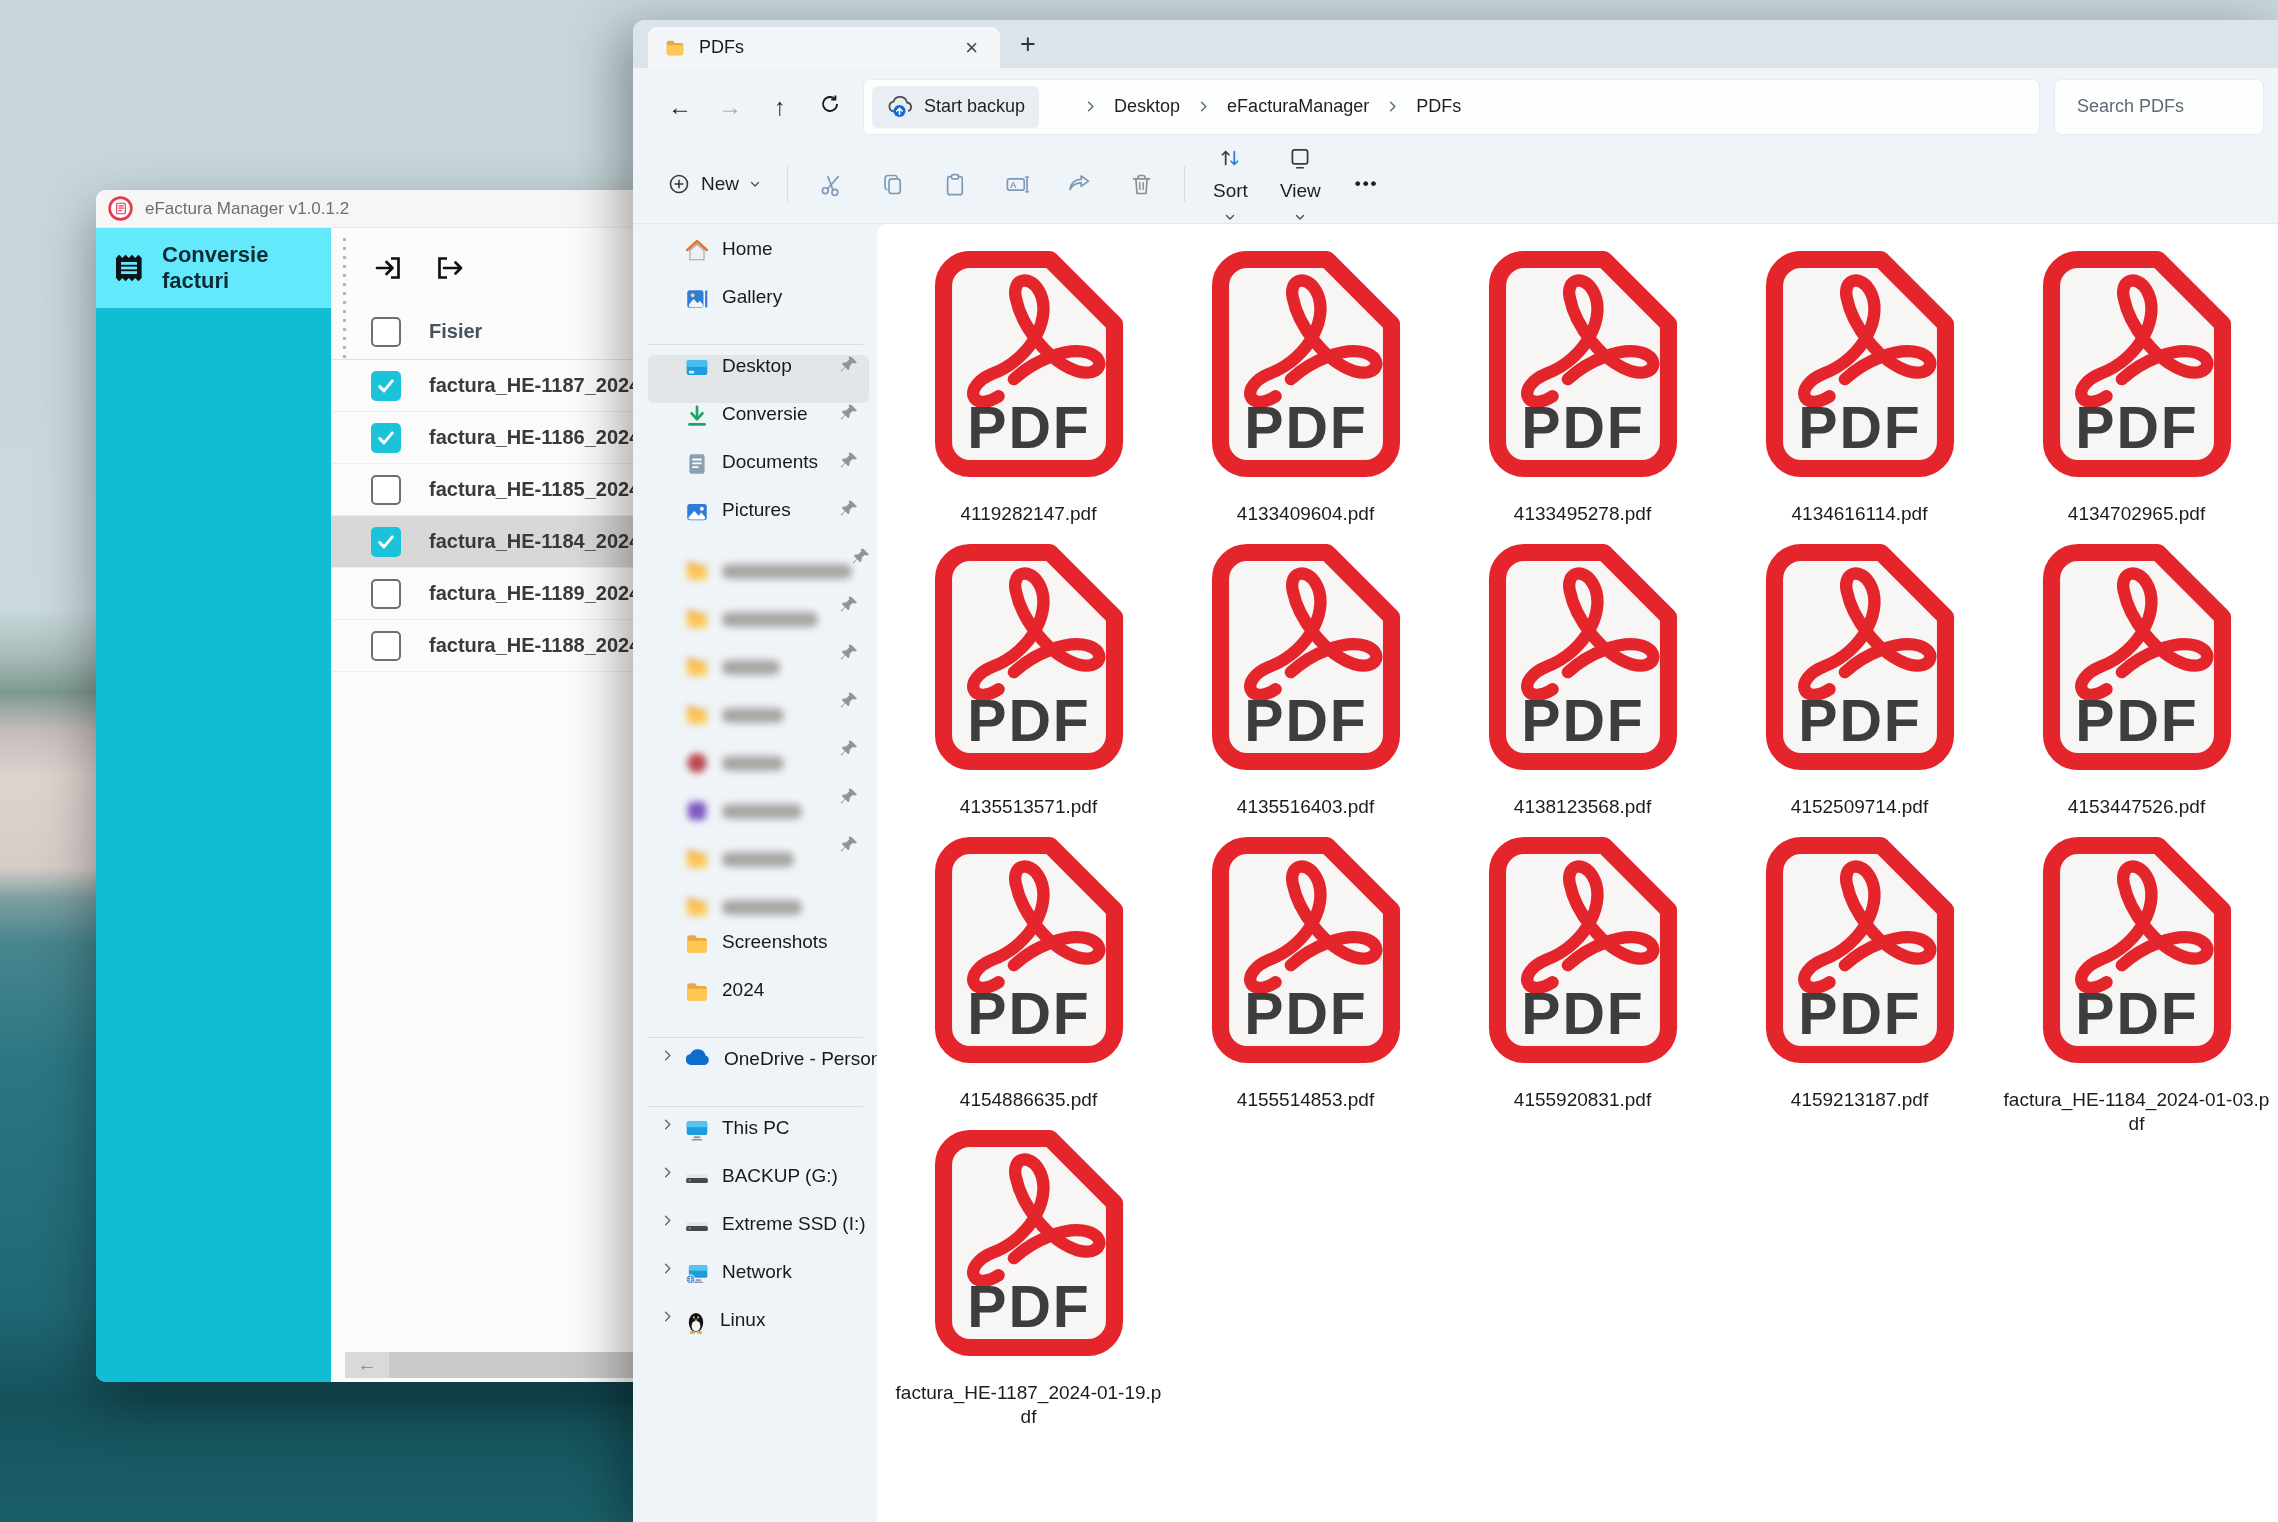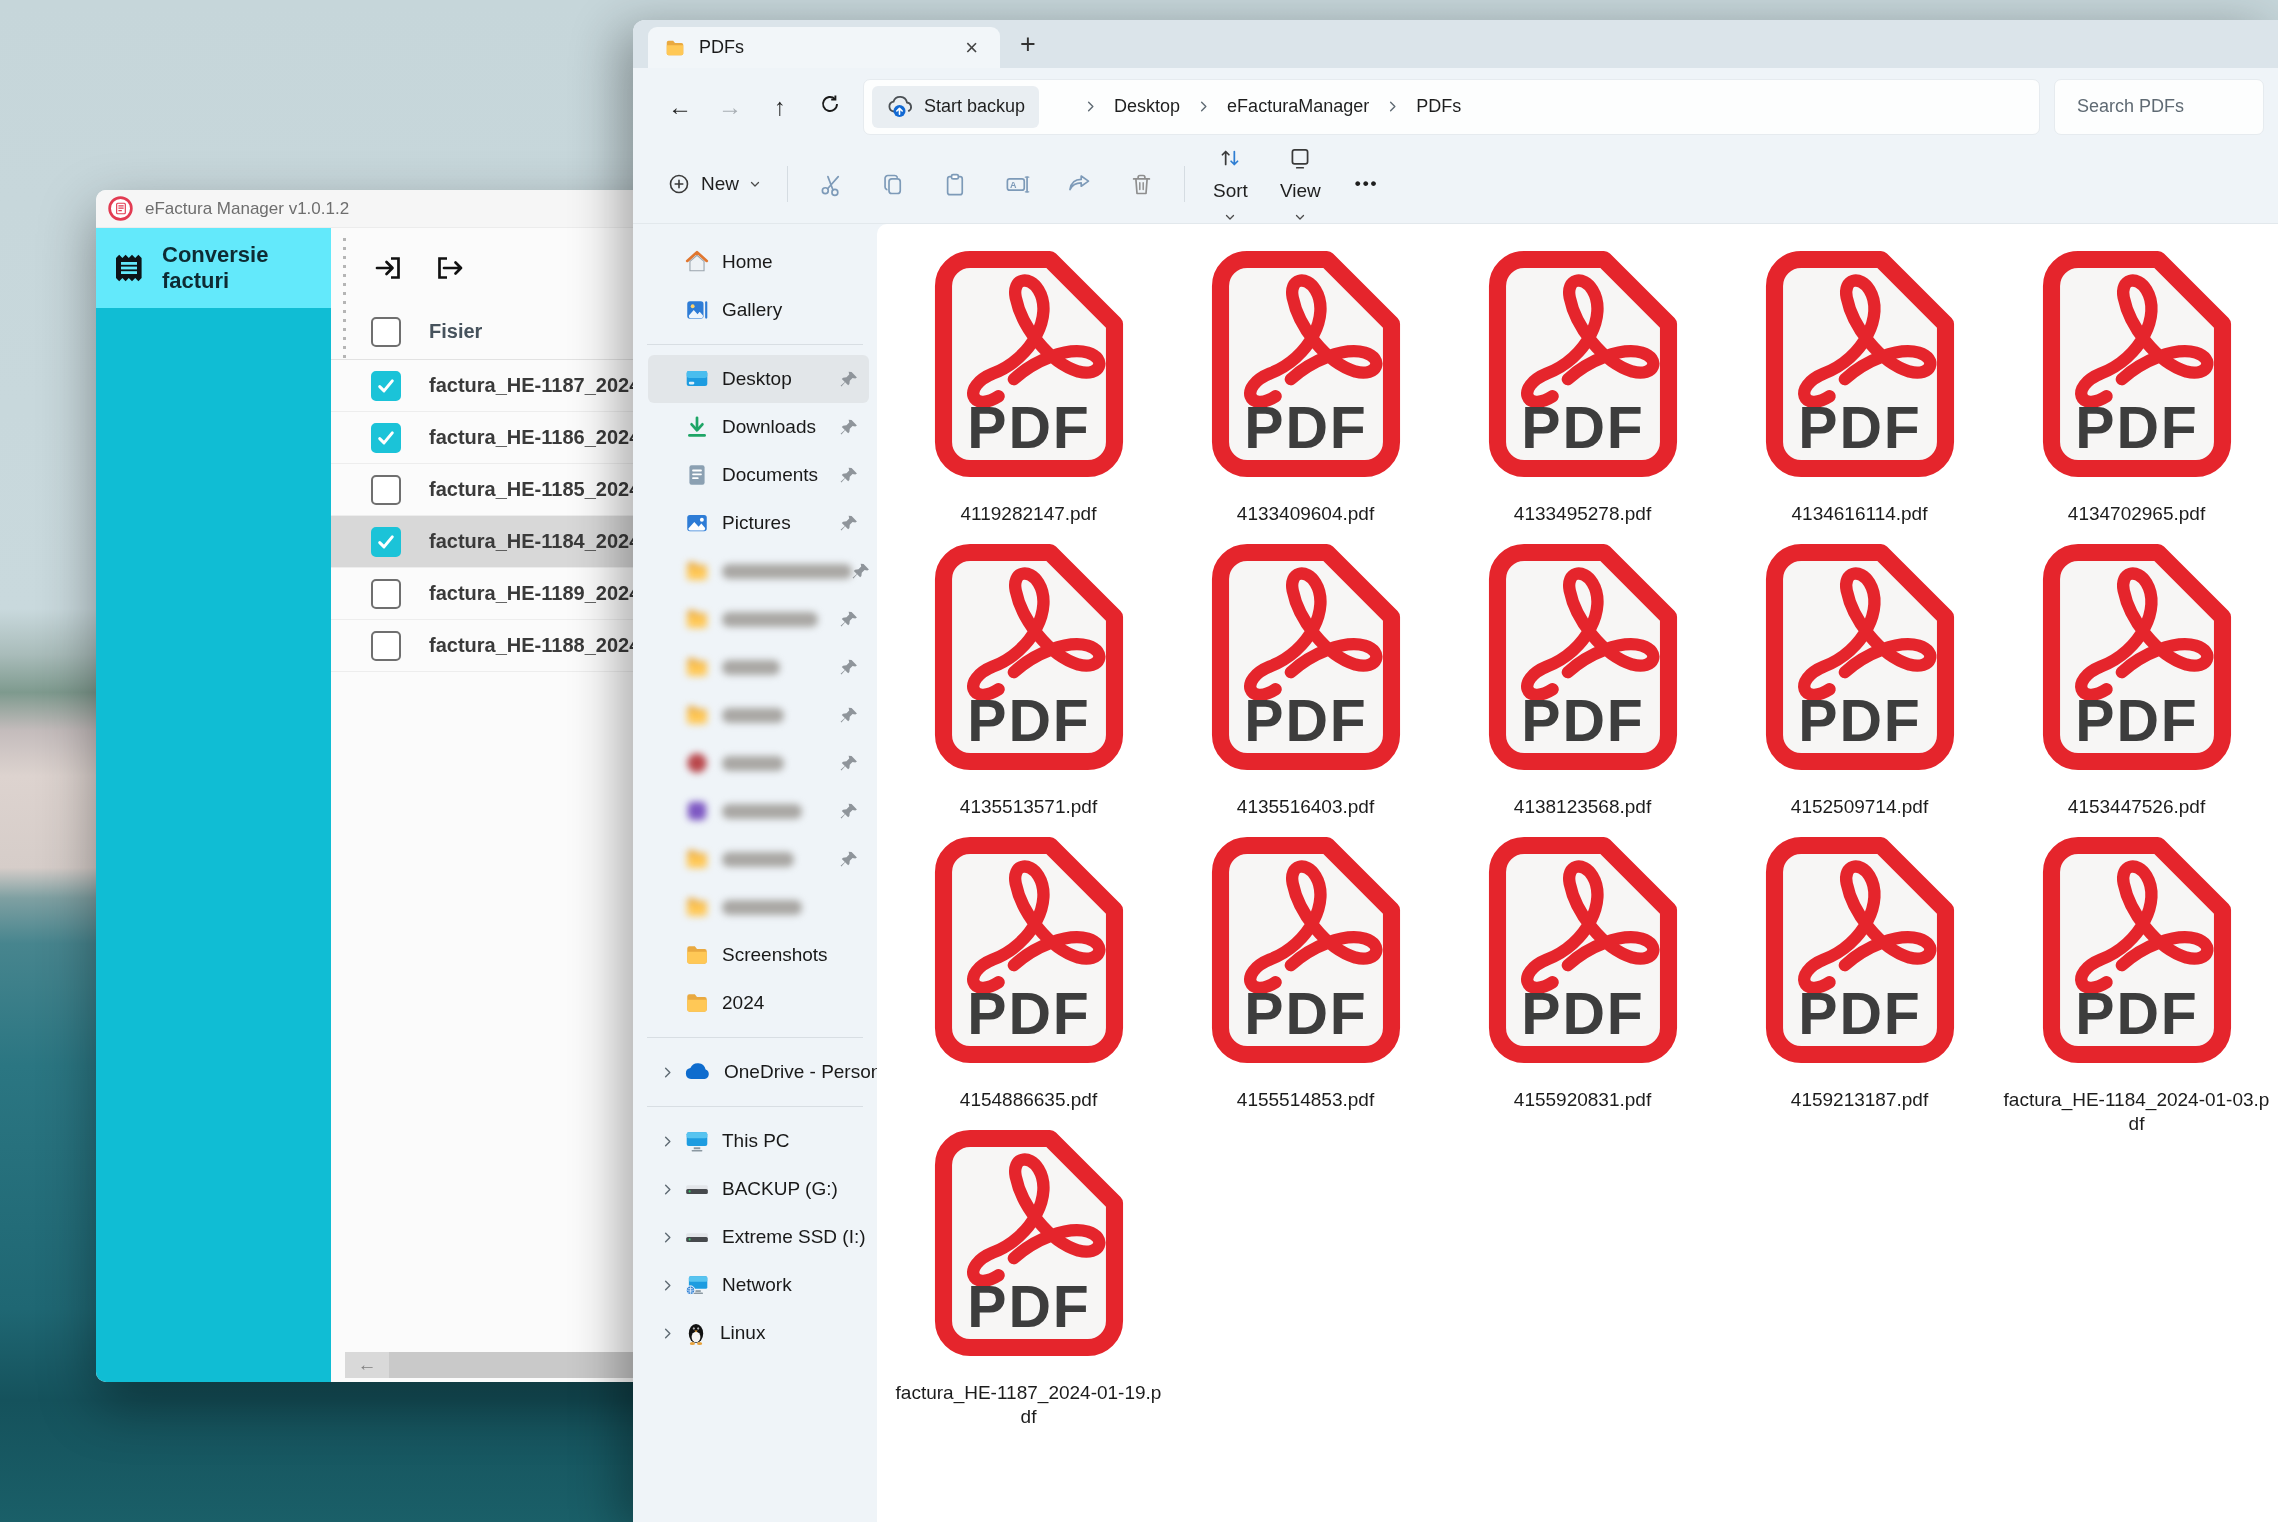--- a/index.html
+++ b/index.html
@@ -68,21 +68,21 @@
   .fx-toolbar{height:79px;display:flex;align-items:center;padding-left:20px;
     border-bottom:1px solid #e2e8ec;}
   .newbtn{display:flex;align-items:center;gap:10px;padding:0 14px;font-size:19px;color:#1f1f1f;}
   .tsep{width:1px;height:36px;background:#d5dce2;margin:0 12px;}
   .tbtn{width:62px;height:48px;border:0;background:transparent;display:flex;
     align-items:center;justify-content:center;}
   .tgroup{display:flex;align-items:center;gap:9px;padding:0 16px;font-size:19px;color:#1f1f1f;flex-direction:column;}
   .more{font-size:17px;color:#1f1f1f;letter-spacing:2px;padding:0 18px;font-weight:bold;}
   .fx-content{position:absolute;top:204px;left:0;right:0;bottom:0;display:flex;}
   .fx-nav{width:244px;padding-top:14px;flex-shrink:0;}
-  .fx-item{height:48px;display:flex;align-items:center;margin:0 8px 0 15px;
+  .fx-item{height:48px;display:flex;margin:0 8px 0 15px;
     border-radius:6px;padding-left:2px;font-size:19px;color:#191919;}
   .fx-item.sel{background:#e2e6e9;}
   .chev{width:34px;display:flex;justify-content:center;flex-shrink:0;}
   .fx-lb{margin-left:12px;white-space:nowrap;}
   .blurwrap{display:flex;align-items:center;filter:blur(3.5px);}
   .blob{height:15px;border-radius:7px;background:#97948e;opacity:.8;margin-left:12px;}
   .pin{margin-left:auto;margin-right:10px;display:inline-flex;}
   .fx-sep{height:1px;background:#d8dee3;margin:10px 14px;}
   .fx-files{flex:1;background:#fff;border-radius:10px 0 0 0;
     padding:26px 0 0 13px;display:grid;grid-template-columns:repeat(5,277px);
@@ -381,21 +381,21 @@
           </div>
           <div class="fx-item">
             <span class="chev"></span>
             <span class="ic">
               <svg width="26" height="26" viewBox="0 0 24 24">
                 <path d="M12 3.5v9" stroke="#1ea566" stroke-width="2.5" stroke-linecap="round"></path>
                 <path d="M7 9.5l5 5.5 5-5.5" fill="none" stroke="#1ea566" stroke-width="2.5" stroke-linecap="round" stroke-linejoin="round"></path>
                 <path d="M5 19.8h14" stroke="#1ea566" stroke-width="2.5" stroke-linecap="round"></path>
               </svg>
             </span>
-            <span class="fx-lb">Downloads</span>
+            <span class="fx-lb">Conversie</span>
             <span class="pin">
               <svg width="19" height="19" viewBox="0 0 20 20">
                 <path d="M12.2 2.2l5.6 5.6-1.7 1.1-2.9-.6-2.9 2.9-.4 3.6-1.3 1.3-3.2-3.2-3.9 4.5-.9-.9 4.5-3.9-3.2-3.2 1.3-1.3 3.6-.4 2.9-2.9-.6-2.9z" fill="#8f959b"></path>
               </svg>
             </span>
           </div>
           <div class="fx-item">
             <span class="chev"></span>
             <span class="ic">
               <svg width="26" height="26" viewBox="0 0 24 24">

